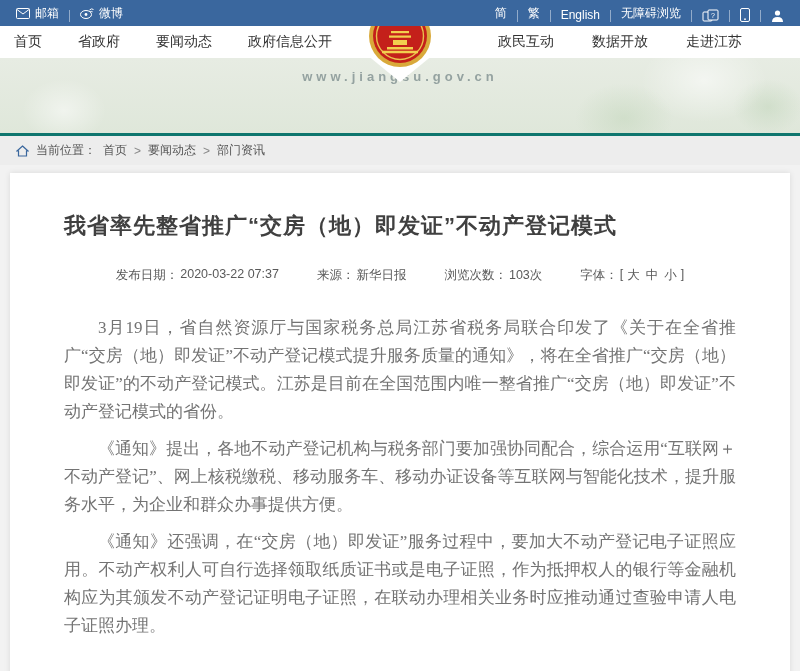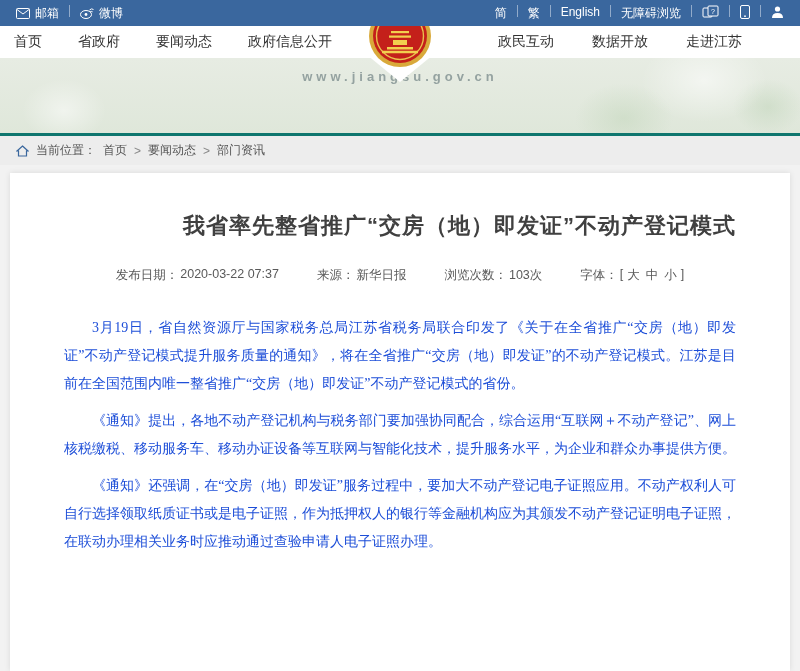--- a/index.html
+++ b/index.html
@@ -2,21 +2,21 @@
 <html><head>
 <meta charset="utf-8">
 <style>
   * { margin:0; padding:0; box-sizing:border-box; }
   html,body { width:800px; height:671px; overflow:hidden; }
   body { font-family:"Liberation Sans","DejaVu Sans",sans-serif; background:#f2f2f2; position:relative; }
 
   
   .topbar { height:26px; background:#3a679e; color:#fff; display:flex; align-items:center;
             justify-content:space-between; padding:0 16px; font-size:12px; position:relative; z-index:6; }
-  .tb-group { display:flex; align-items:flex-start; gap:10px; }
+  .tb-group { display:flex; align-items:flex-end; gap:10px; }
   .tb-item { display:flex; align-items:center; gap:5px; color:#fff; cursor:pointer; white-space:nowrap; }
   .tb-sep { width:1px; height:12px; background:rgba(255,255,255,.45); }
   .tb-ic { display:inline-flex; }
 
   
   .navbar { height:32px; background:#fff; display:flex; align-items:center; font-size:14px;
             color:#333; padding:0 14px; position:relative; z-index:2; }
   .nav-left { display:flex; gap:36px; }
   .nav-right { display:flex; gap:38px; margin-left:auto; margin-right:44px; }
   .nav-item { cursor:pointer; white-space:nowrap; }
@@ -52,27 +52,27 @@
 
   
   .crumbbar { height:32px; background:#ededed; border-top:3px solid #0f766e;
               display:flex; align-items:center; padding:0 16px; font-size:12px; color:#555; gap:7px; }
   .crumb-link { color:#555; cursor:pointer; }
   .crumb-sep { color:#888; }
 
   
   .main { padding:8px 10px 0; }
   .card { background:#fff; box-shadow:0 0 6px rgba(0,0,0,.10); padding:38px 54px 30px; min-height:498px; }
-  .art-title { text-align:right; font-size:22px; font-weight:600; color:#404040;
+  .art-title { text-align:left; font-size:22px; font-weight:600; color:#404040;
                letter-spacing:1px; margin-bottom:26px; }
   .art-meta { display:flex; justify-content:center; gap:38px; font-size:12.5px; color:#595959;
               margin-bottom:30px; }
   .meta-item { display:flex; gap:2px; white-space:nowrap; }
   .font-size-link { cursor:pointer; margin:0 2px; color:#595959; text-decoration:none; }
-  .art-body p { font-family:"Liberation Serif","DejaVu Serif",serif; font-size:14px; color:#1d4ed8;
+  .art-body p { font-family:"Liberation Serif","DejaVu Serif",serif; font-size:17px; color:#737373;
                 line-height:28px; text-indent:2em; margin-bottom:9px; text-align:justify; }
 </style>
 </head>
 <body>
 
 <div class="topbar">
   <div class="tb-group">
     <span class="tb-item">
       <span class="tb-ic">
         <svg width="14" height="11" viewBox="0 0 14 11">

